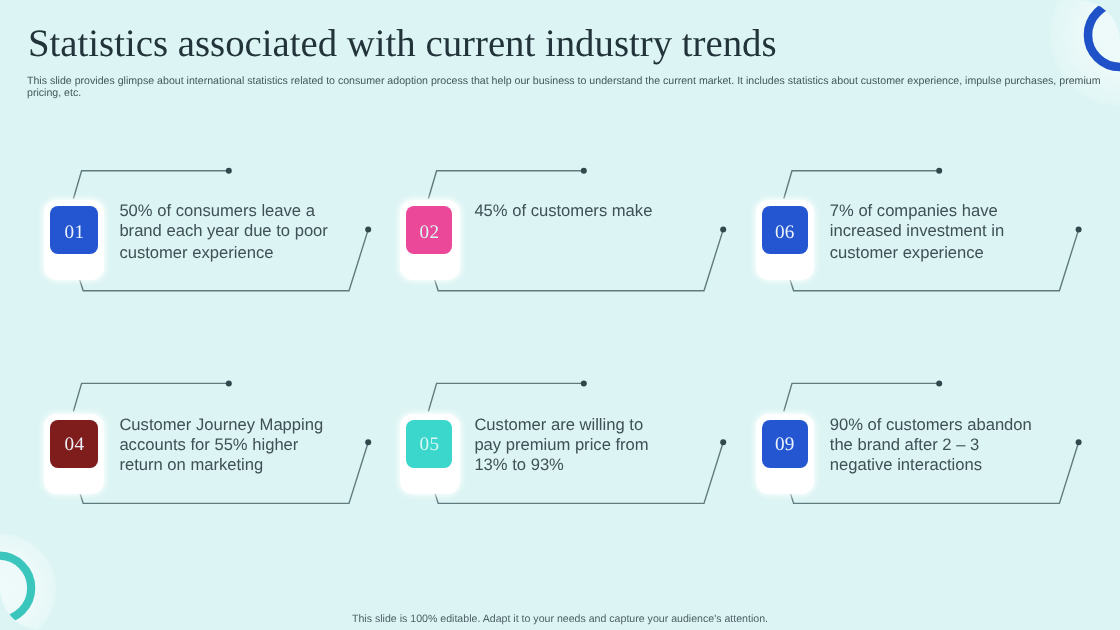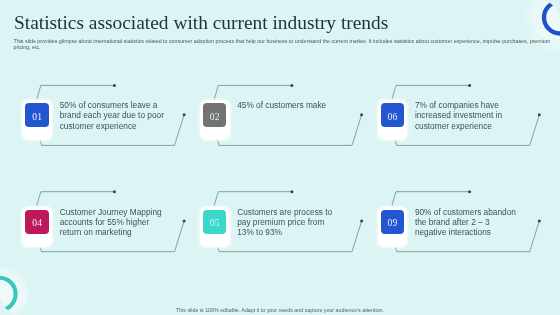--- a/index.html
+++ b/index.html
@@ -84,49 +84,49 @@
     <div class="badge-wrap c0 r0">
       <div class="badge" style="background: rgb(35, 86, 208); color: rgb(237, 242, 251);">01</div>
     </div>
     <div class="ctext c0 r0">
       <div class="cline"><b>50%</b> of consumers leave a</div>
       <div class="cline">brand each year due to poor</div>
       <div class="cline">customer experience</div>
     </div>
 
     <div class="badge-wrap c1 r0">
-      <div class="badge" style="background: #737373; color: rgb(217, 247, 242);">02</div>
+      <div class="badge" style="background: #ec4899; color: rgb(217, 247, 242);">02</div>
     </div>
     <div class="ctext c1 r0">
       <div class="cline"><b>45%</b> of customers make</div>
     </div>
 
     <div class="badge-wrap c2 r0">
       <div class="badge" style="background: rgb(35, 86, 208); color: rgb(237, 242, 251);">06</div>
     </div>
     <div class="ctext c2 r0">
       <div class="cline"><b>7%</b> of companies have</div>
       <div class="cline">increased investment in</div>
       <div class="cline">customer experience</div>
     </div>
 
     <div class="badge-wrap c0 r1">
-      <div class="badge" style="background: #be185d; color: rgb(237, 242, 251);">04</div>
+      <div class="badge" style="background: #7f1d1d; color: rgb(237, 242, 251);">04</div>
     </div>
     <div class="ctext c0 r1">
       <div class="cline">Customer Journey Mapping</div>
       <div class="cline">accounts for <b>55%</b> higher</div>
       <div class="cline">return on marketing</div>
     </div>
 
     <div class="badge-wrap c1 r1">
       <div class="badge" style="background: rgb(59, 215, 204); color: rgb(217, 247, 242);">05</div>
     </div>
     <div class="ctext c1 r1">
-      <div class="cline">Customers are process to</div>
+      <div class="cline">Customer are willing to</div>
       <div class="cline">pay premium price from</div>
       <div class="cline"><b>13%</b> to <b>93%</b></div>
     </div>
 
     <div class="badge-wrap c2 r1">
       <div class="badge" style="background: rgb(35, 86, 208); color: rgb(237, 242, 251);">09</div>
     </div>
     <div class="ctext c2 r1">
       <div class="cline"><b>90%</b> of customers abandon</div>
       <div class="cline">the brand after 2 – 3</div>

